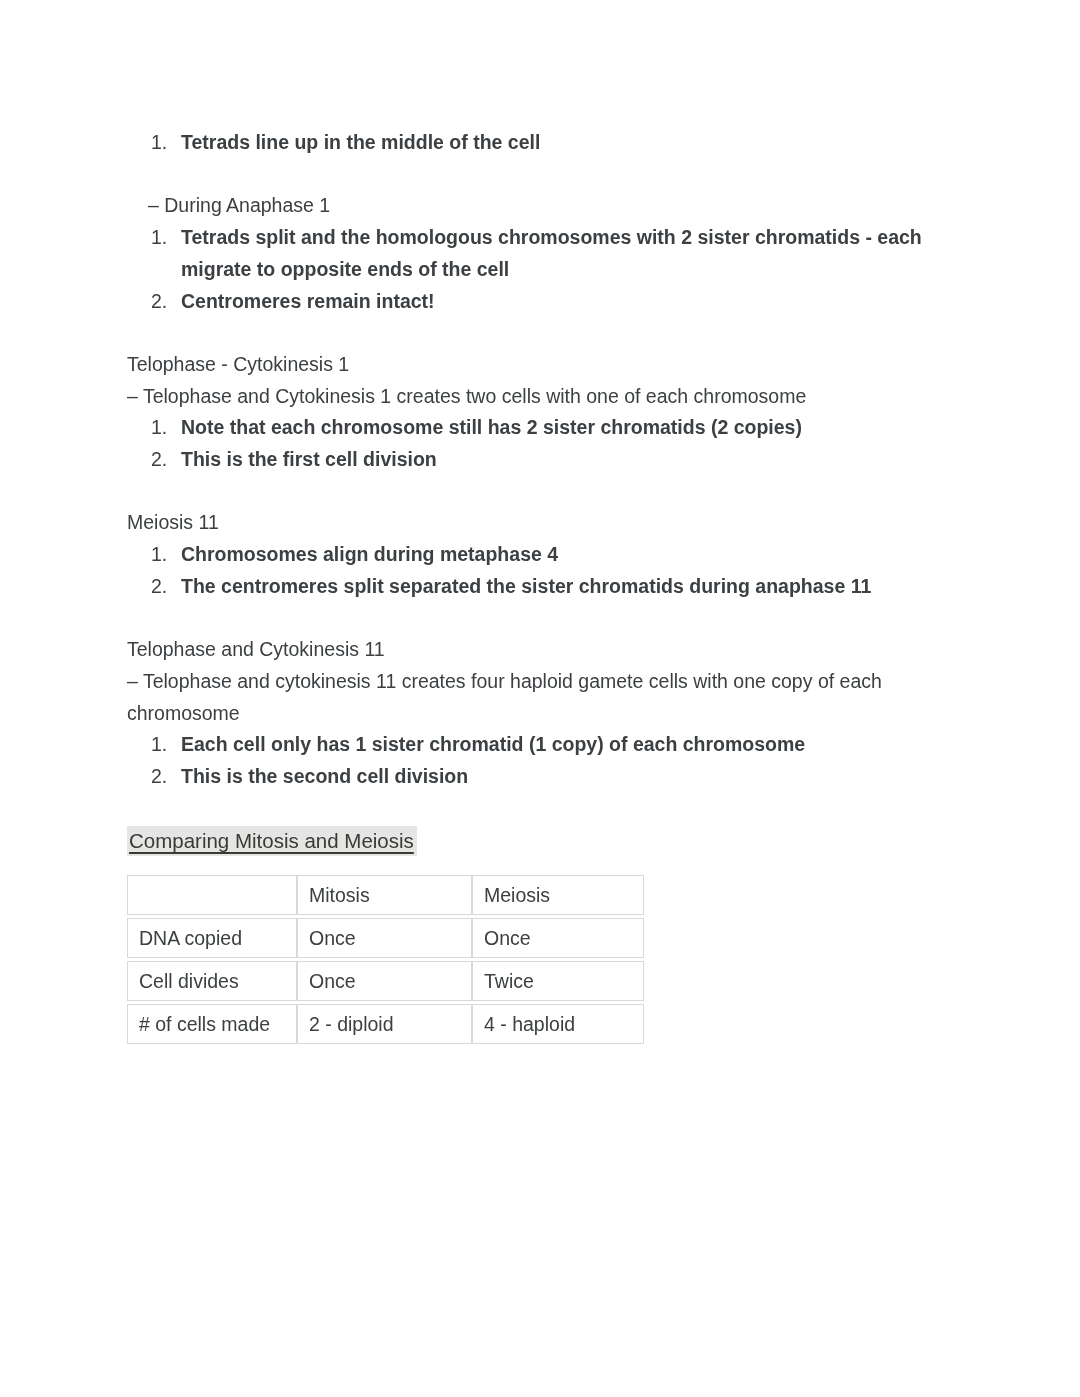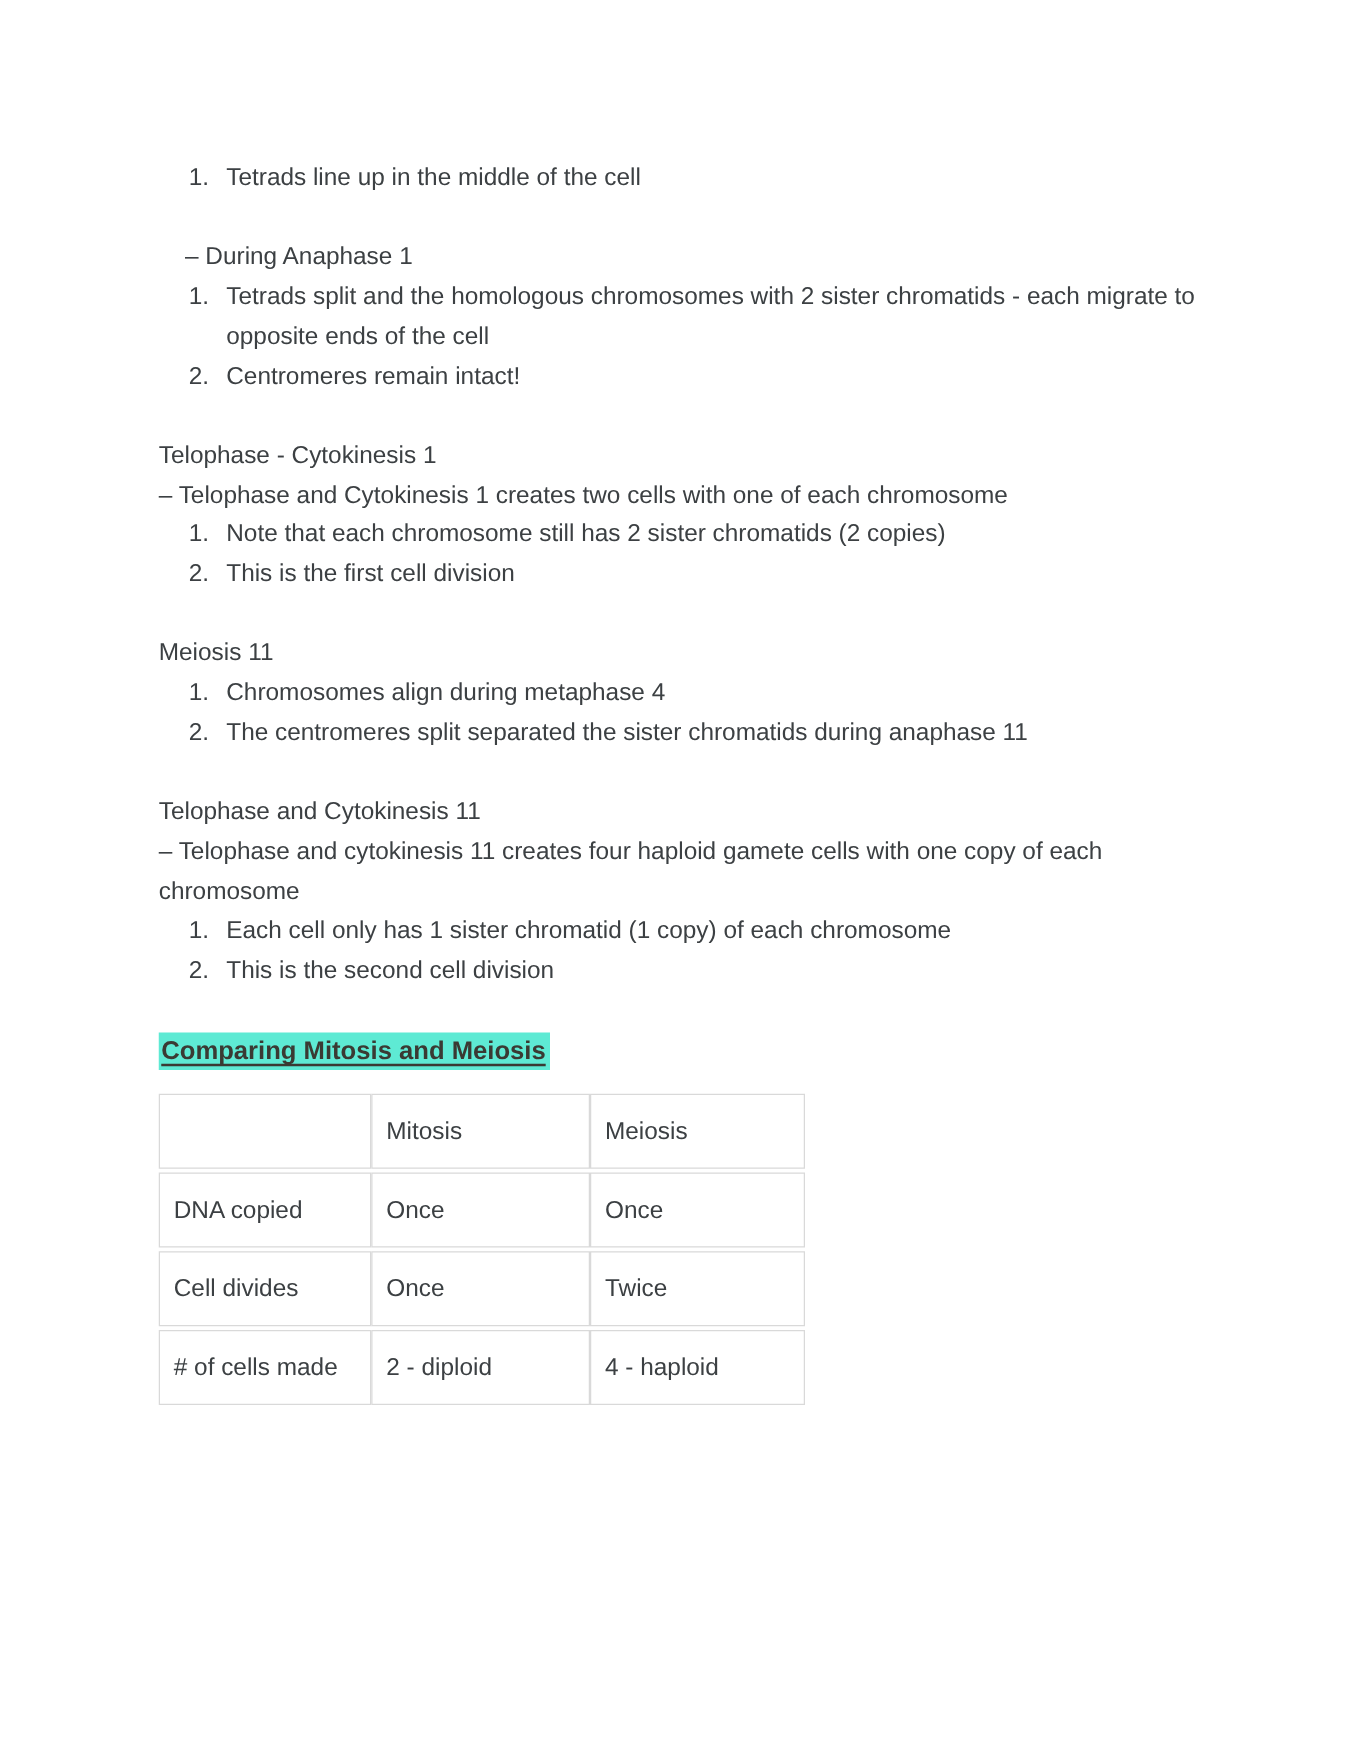--- a/index.html
+++ b/index.html
@@ -13,42 +13,42 @@
     line-height:31.7px;
   }
   .section{margin-top:31.7px;}
   .section.first{margin-top:0;}
   .section-title{}
   .dash-note{}
   .dash-note.indent{margin-left:21px;}
   .dash-marker{display:inline;}
   .li{display:flex;}
   .li .num{flex:0 0 54px;box-sizing:border-box;padding-left:24px;}
-  .li .txt{flex:1 1 auto;}
+  .li .txt{flex:1 1 auto;font-weight:bold;}
   .hl-line{margin-top:31.7px;line-height:33px;}
   .hl{
-    background:#5eead4;
-    font-weight:700;
+    background:#e5e5e5;
+    font-weight:400;
     font-size:20.5px;
     color:#3a3a33;
     text-decoration:underline;
     text-decoration-thickness:2px;
     text-underline-offset:4px;
     padding:3px 3px 4px 2px;
   }
   table.cmp{
     border-collapse:separate;
     border-spacing:0 3px;
     table-layout:fixed;
     width:517px;
     margin-top:14px;
   }
   table.cmp td{
     border:1px solid #d9d9d9;
-    height:60px;
+    height:40px;
     box-sizing:border-box;
     padding:0 11px;
     vertical-align:middle;
     font-size:19.5px;
     line-height:24px;
     background:#ffffff;
   }
 </style>
 </head>
 <body>

